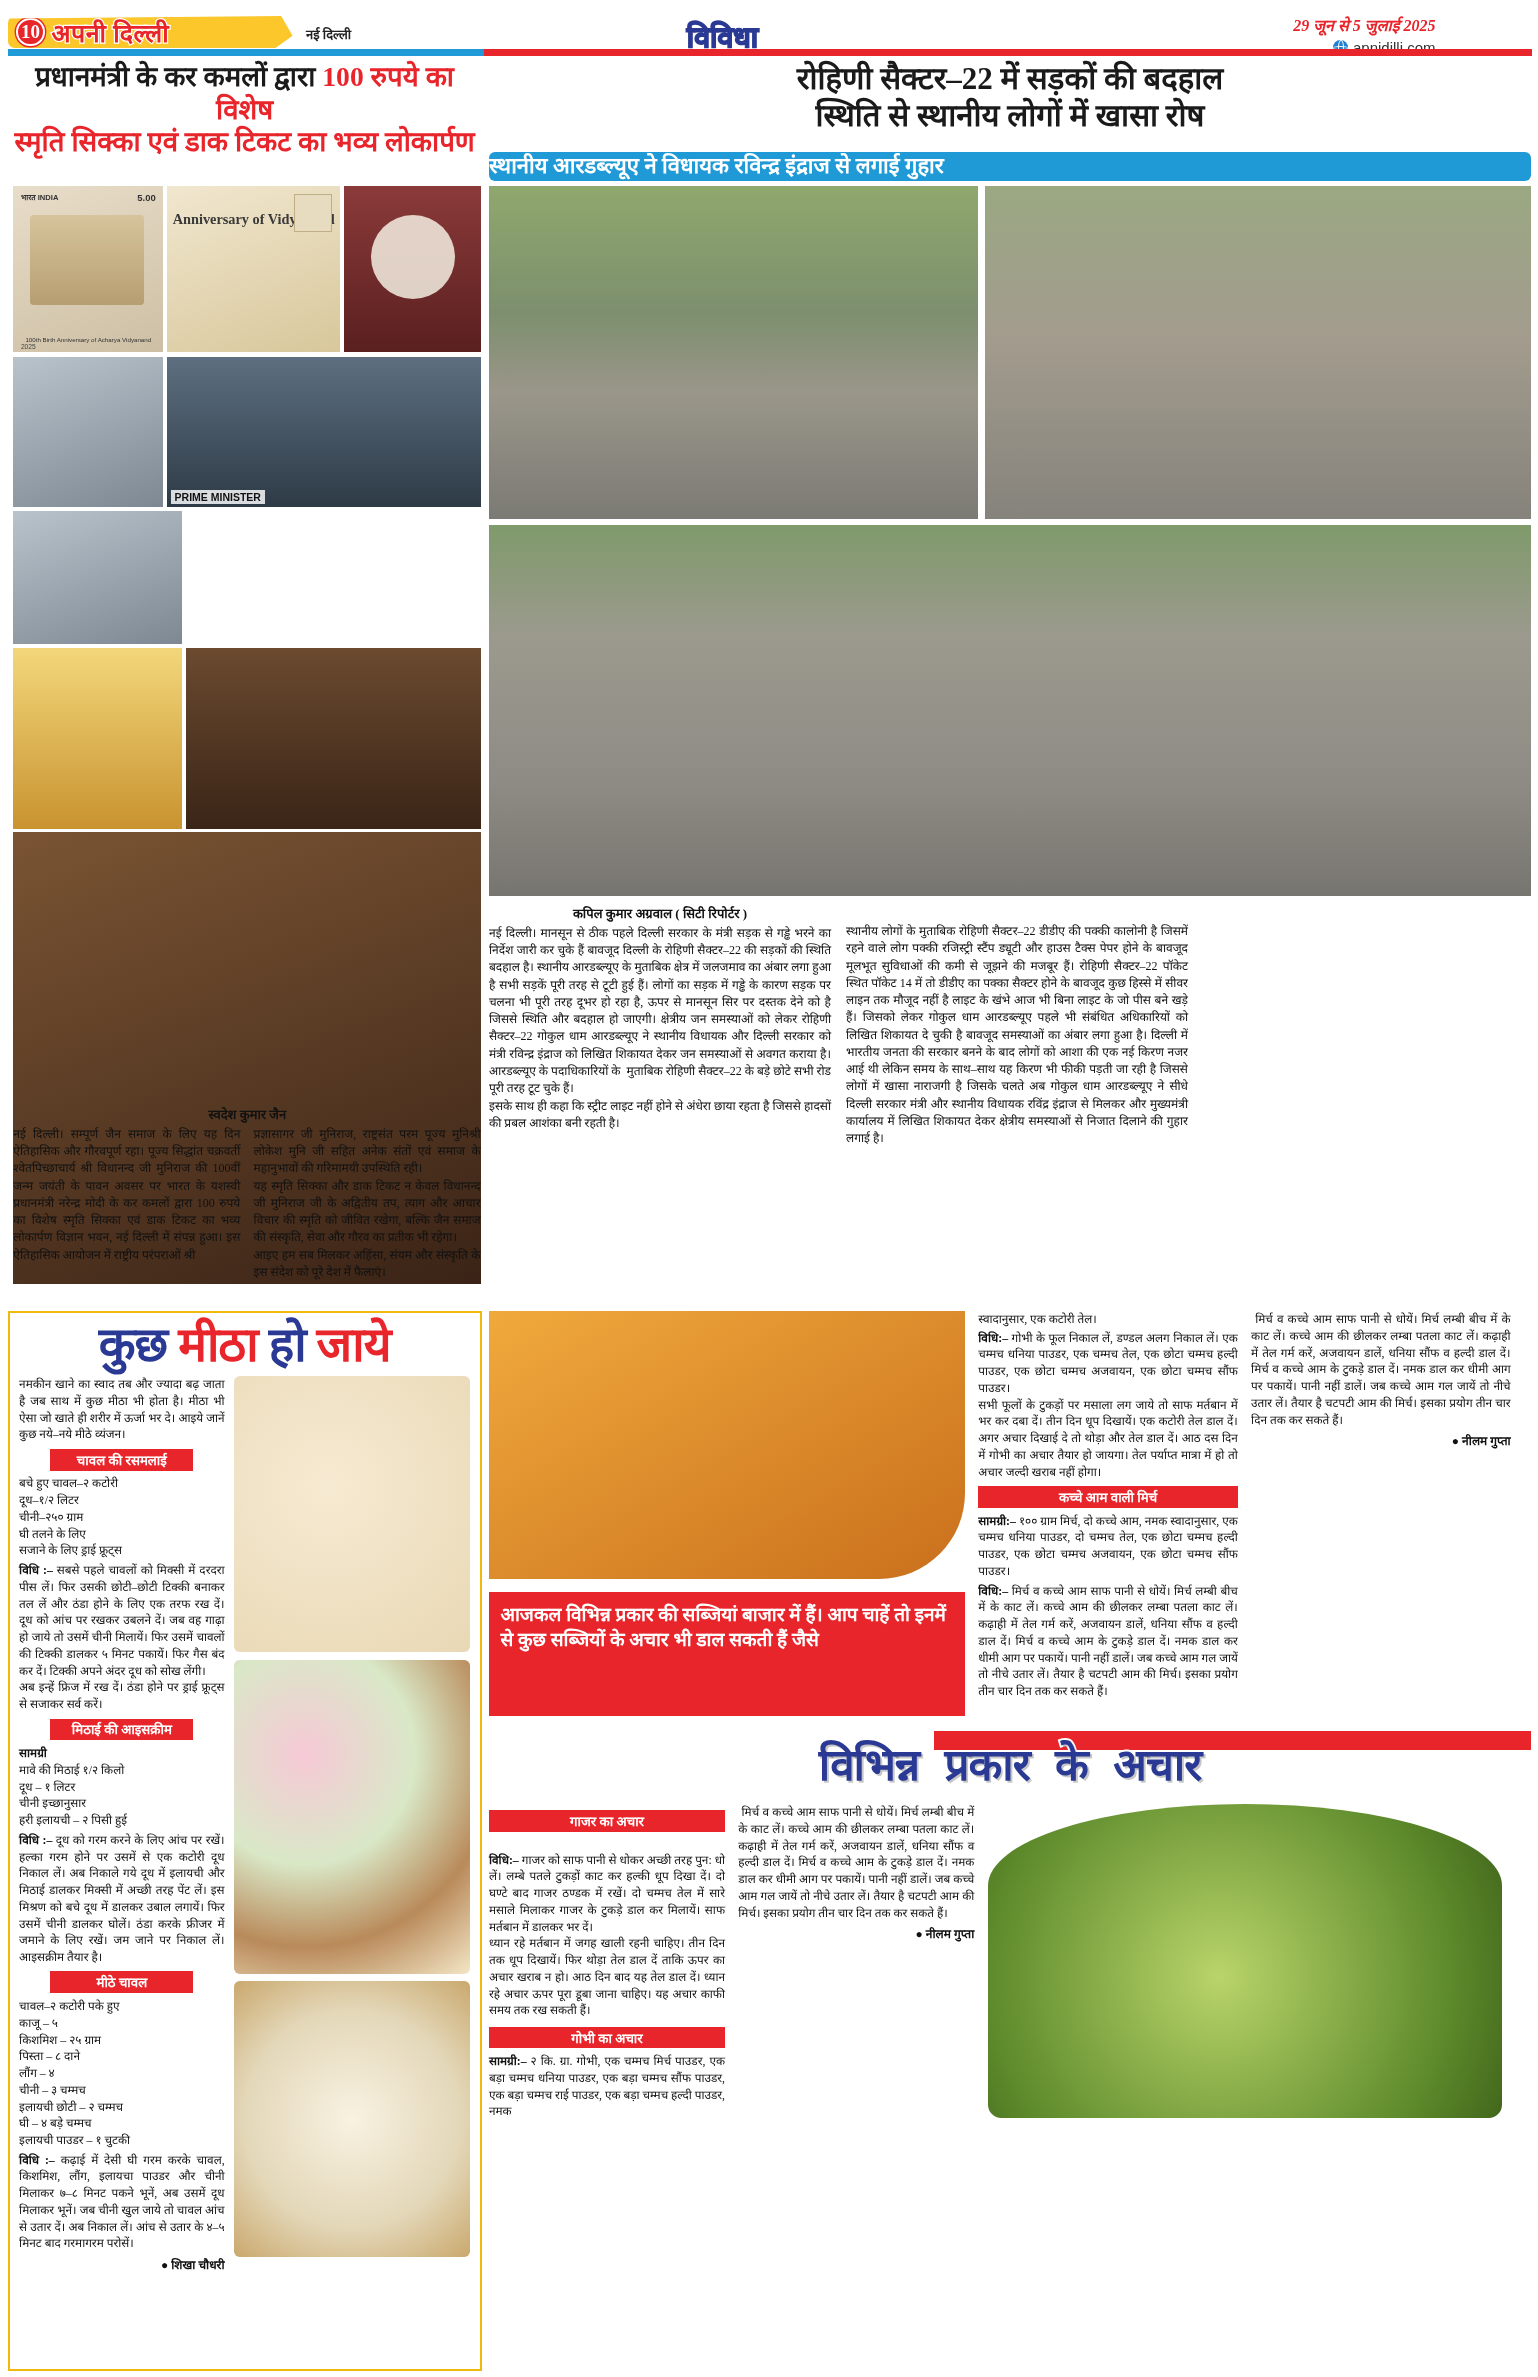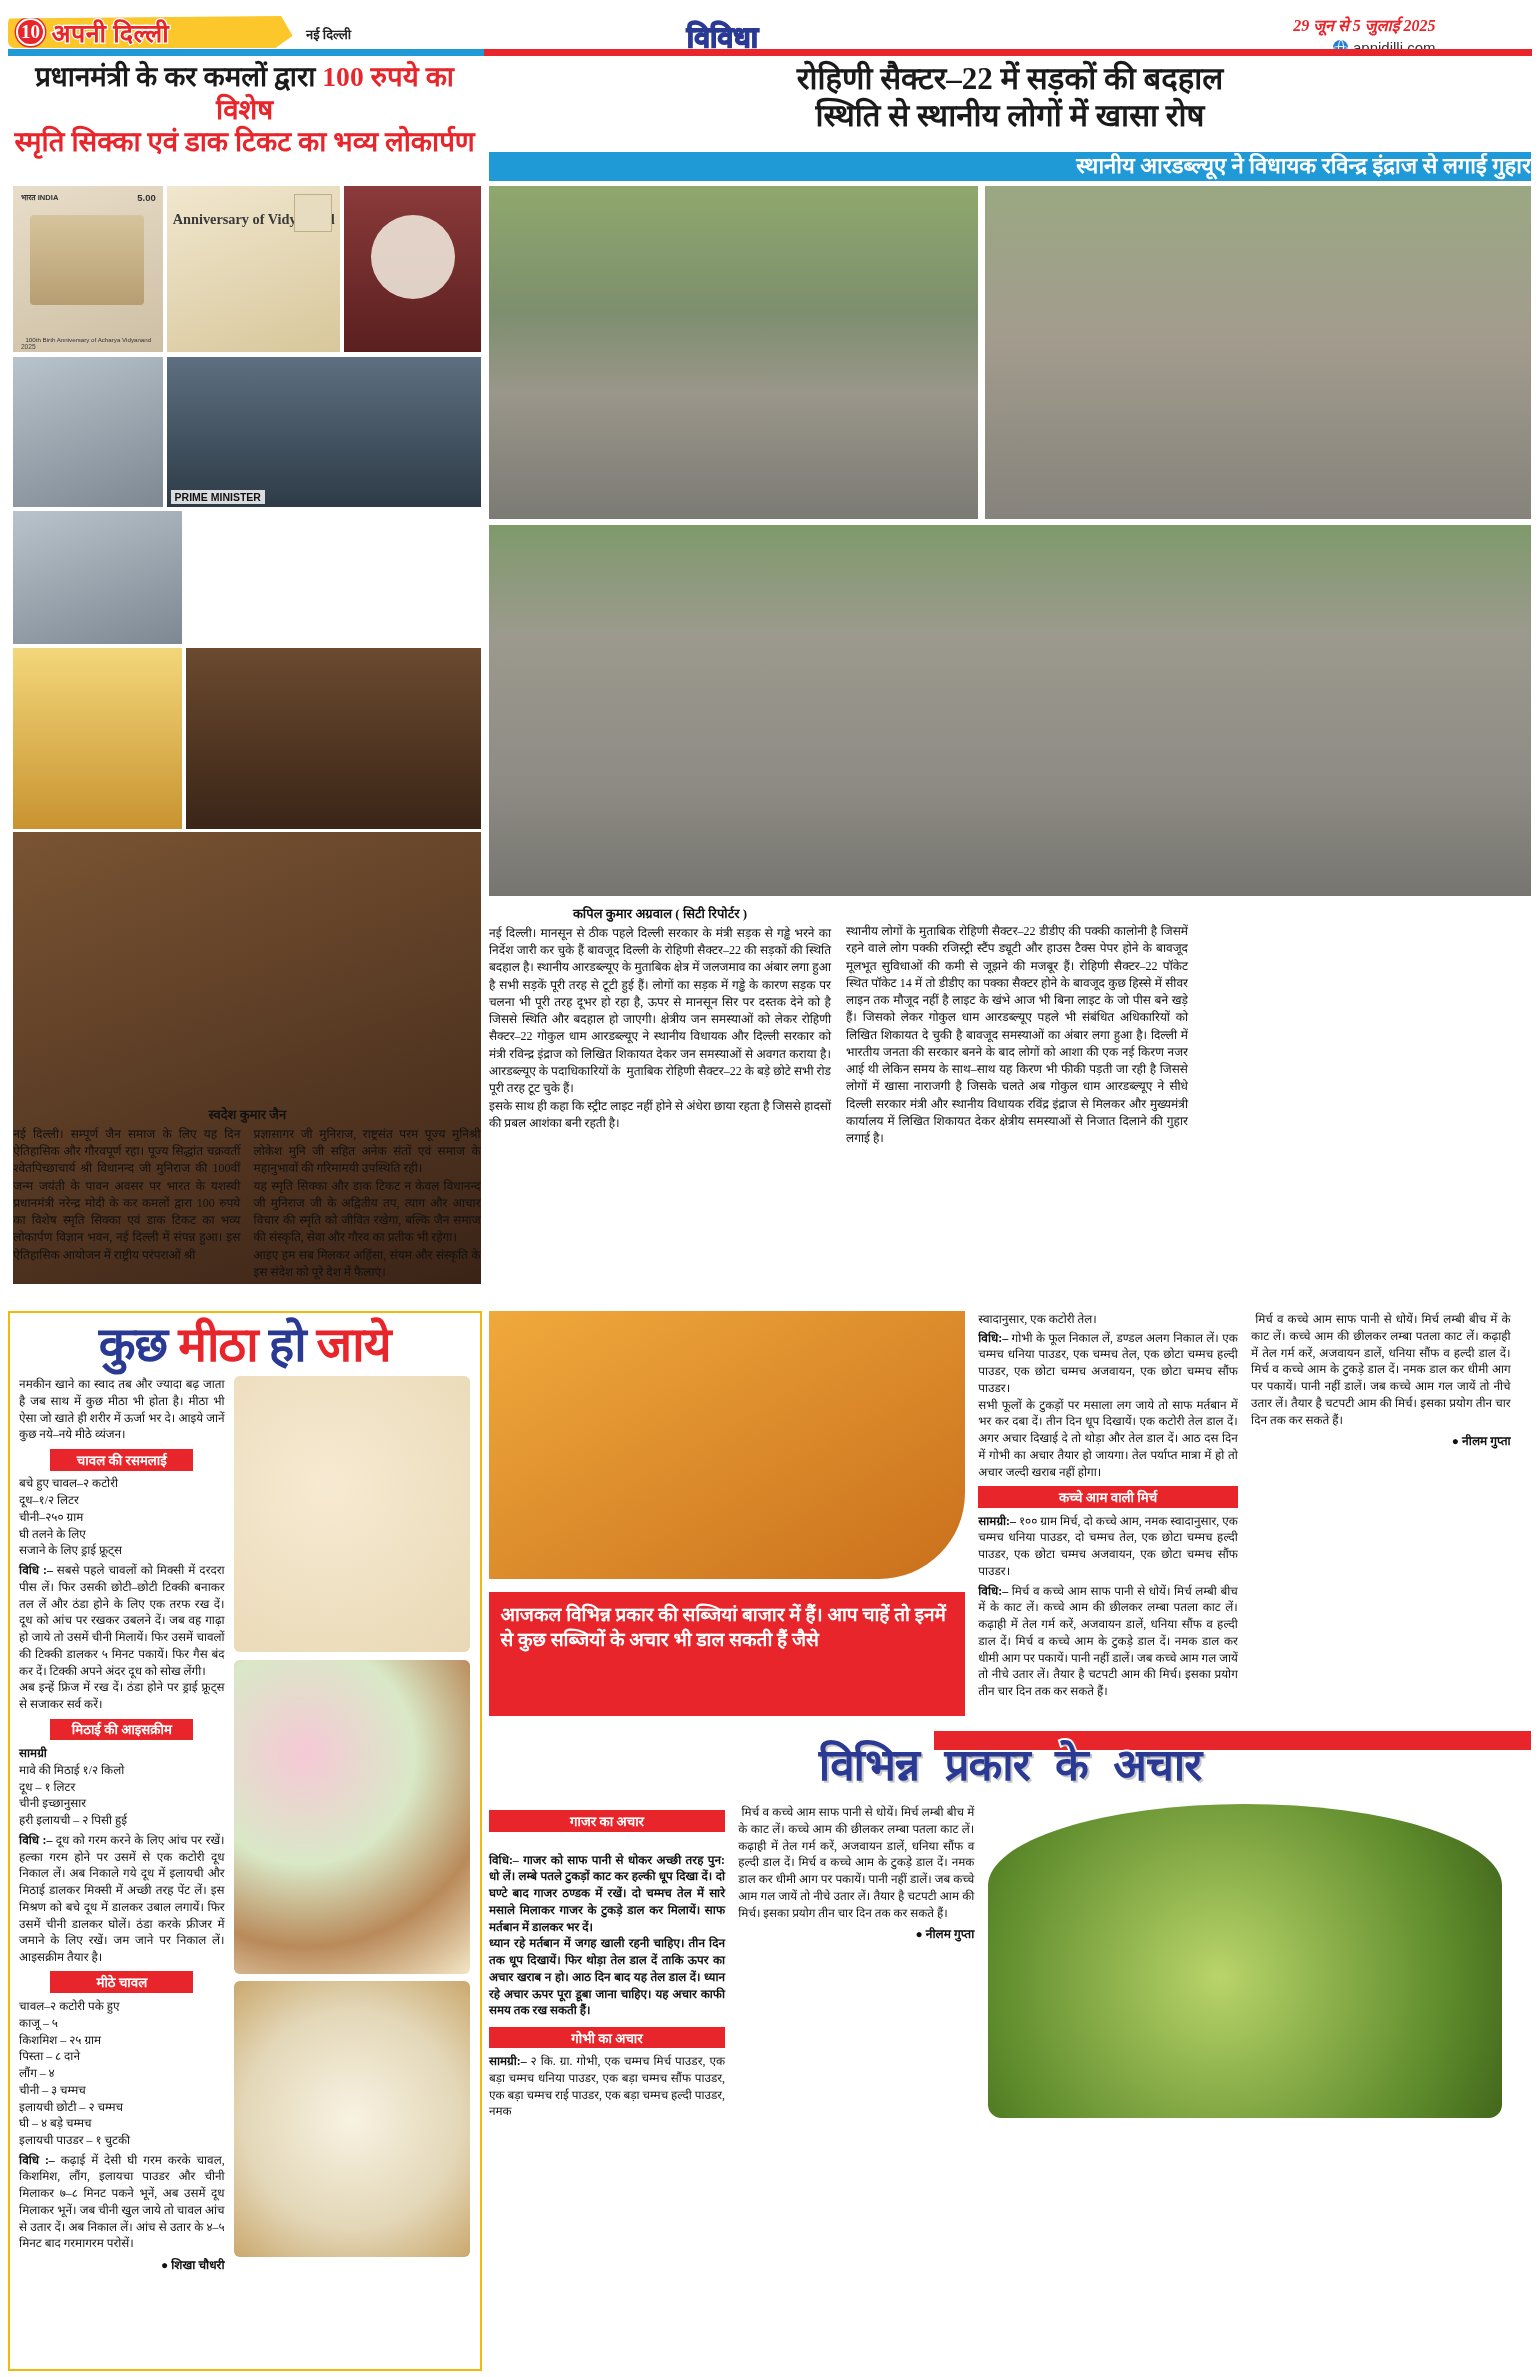--- a/index.html
+++ b/index.html
@@ -75,23 +75,24 @@
   }
   .head-left .red { color:#E8252B; }
   .head-right {
     position:absolute; left:489px; top:61px; width:1042px;
     text-align:center; line-height:1.18;
     font-family:"Liberation Serif", serif; font-weight:bold; font-size:31px;
     color:#1a1a1a;
   }
   .subhead-bar {
     position:absolute; left:489px; top:152px; width:1042px; height:28.5px;
-    background:#1F9AD6; color:#fff; text-align:right;
+    background:#1F9AD6; color:#fff; text-align:left;
     font-family:"Liberation Serif", serif; font-weight:bold; font-size:22px;
     line-height:28.5px;
+    border-radius:6px;
   }
 
   
   .ph { position:absolute; background:#d9d9d9; overflow:hidden; }
   .ph .cap {
     position:absolute; left:3.8px; bottom:2.9px;
     background:rgba(255,255,255,.82); color:#111;
     font-size:10.5px; font-weight:bold; padding:1px 3.8px;
     font-family:"Liberation Sans", sans-serif;
   }
@@ -350,21 +351,21 @@
         <span>विभिन्न</span>
         <span>प्रकार</span>
         <span>के</span>
         <span>अचार</span>
       </div>
     </div>
 
     <div style="display:flex; gap:13.3px; margin-top:7.6px;">
       <div style="width:236px;">
         <div class="sub-hdr" style="width:100%;">गाजर का अचार</div>
-        <div class="recipe" style="margin-top:20px;font-weight:bold;"><b>विधि:–</b><span> गाजर को साफ पानी से धोकर अच्छी तरह पुन: धो लें। लम्बे पतले टुकड़ों काट कर हल्की धूप दिखा दें। दो घण्टे बाद गाजर ठण्डक में रखें। दो चम्मच तेल में सारे मसाले मिलाकर गाजर के टुकड़े डाल कर मिलायें। साफ मर्तबान में डालकर भर दें।
+        <div class="recipe" style="margin-top:20px;"><b>विधि:–</b><span> गाजर को साफ पानी से धोकर अच्छी तरह पुन: धो लें। लम्बे पतले टुकड़ों काट कर हल्की धूप दिखा दें। दो घण्टे बाद गाजर ठण्डक में रखें। दो चम्मच तेल में सारे मसाले मिलाकर गाजर के टुकड़े डाल कर मिलायें। साफ मर्तबान में डालकर भर दें।
 ध्यान रहे मर्तबान में जगह खाली रहनी चाहिए। तीन दिन तक धूप दिखायें। फिर थोड़ा तेल डाल दें ताकि ऊपर का अचार खराब न हो। आठ दिन बाद यह तेल डाल दें। ध्यान रहे अचार ऊपर पूरा डूबा जाना चाहिए। यह अचार काफी समय तक रख सकती हैं।</span></div>
         <div class="sub-hdr" style="width:100%; margin-top:7.6px;">गोभी का अचार</div>
         <div class="recipe"><b>सामग्री:–</b><span> २ कि. ग्रा. गोभी, एक चम्मच मिर्च पाउडर, एक बड़ा चम्मच धनिया पाउडर, एक बड़ा चम्मच सौंफ पाउडर, एक बड़ा चम्मच राई पाउडर, एक बड़ा चम्मच हल्दी पाउडर, नमक</span></div>
       </div>
 
       <div style="width:236px;">
         <div class="recipe"> मिर्च व कच्चे आम साफ पानी से धोयें। मिर्च लम्बी बीच में के काट लें। कच्चे आम की छीलकर लम्बा पतला काट लें। कढ़ाही में तेल गर्म करें, अजवायन डालें, धनिया सौंफ व हल्दी डाल दें। मिर्च व कच्चे आम के टुकड़े डाल दें। नमक डाल कर धीमी आग पर पकायें। पानी नहीं डालें। जब कच्चे आम गल जायें तो नीचे उतार लें। तैयार है चटपटी आम की मिर्च। इसका प्रयोग तीन चार दिन तक कर सकते हैं।</div>
         <div class="credit">● नीलम गुप्ता</div>
       </div>
 

